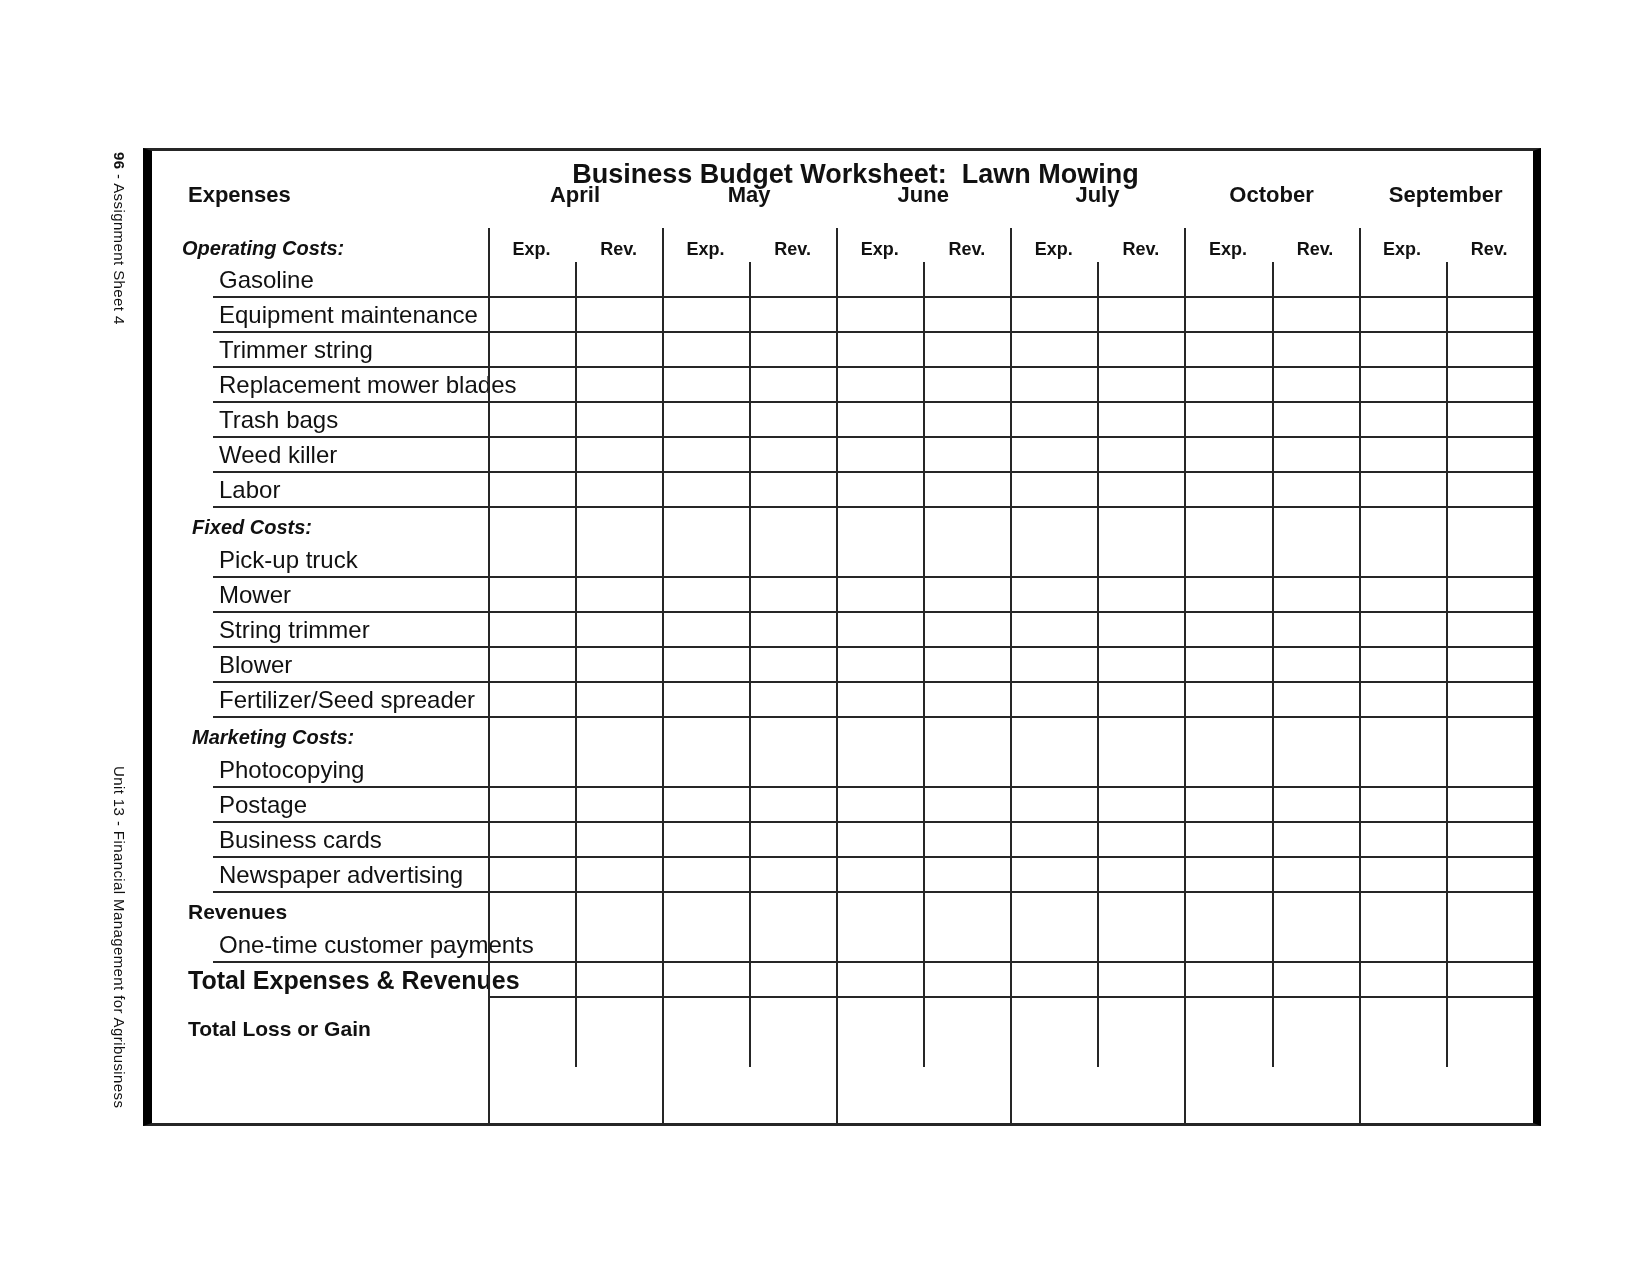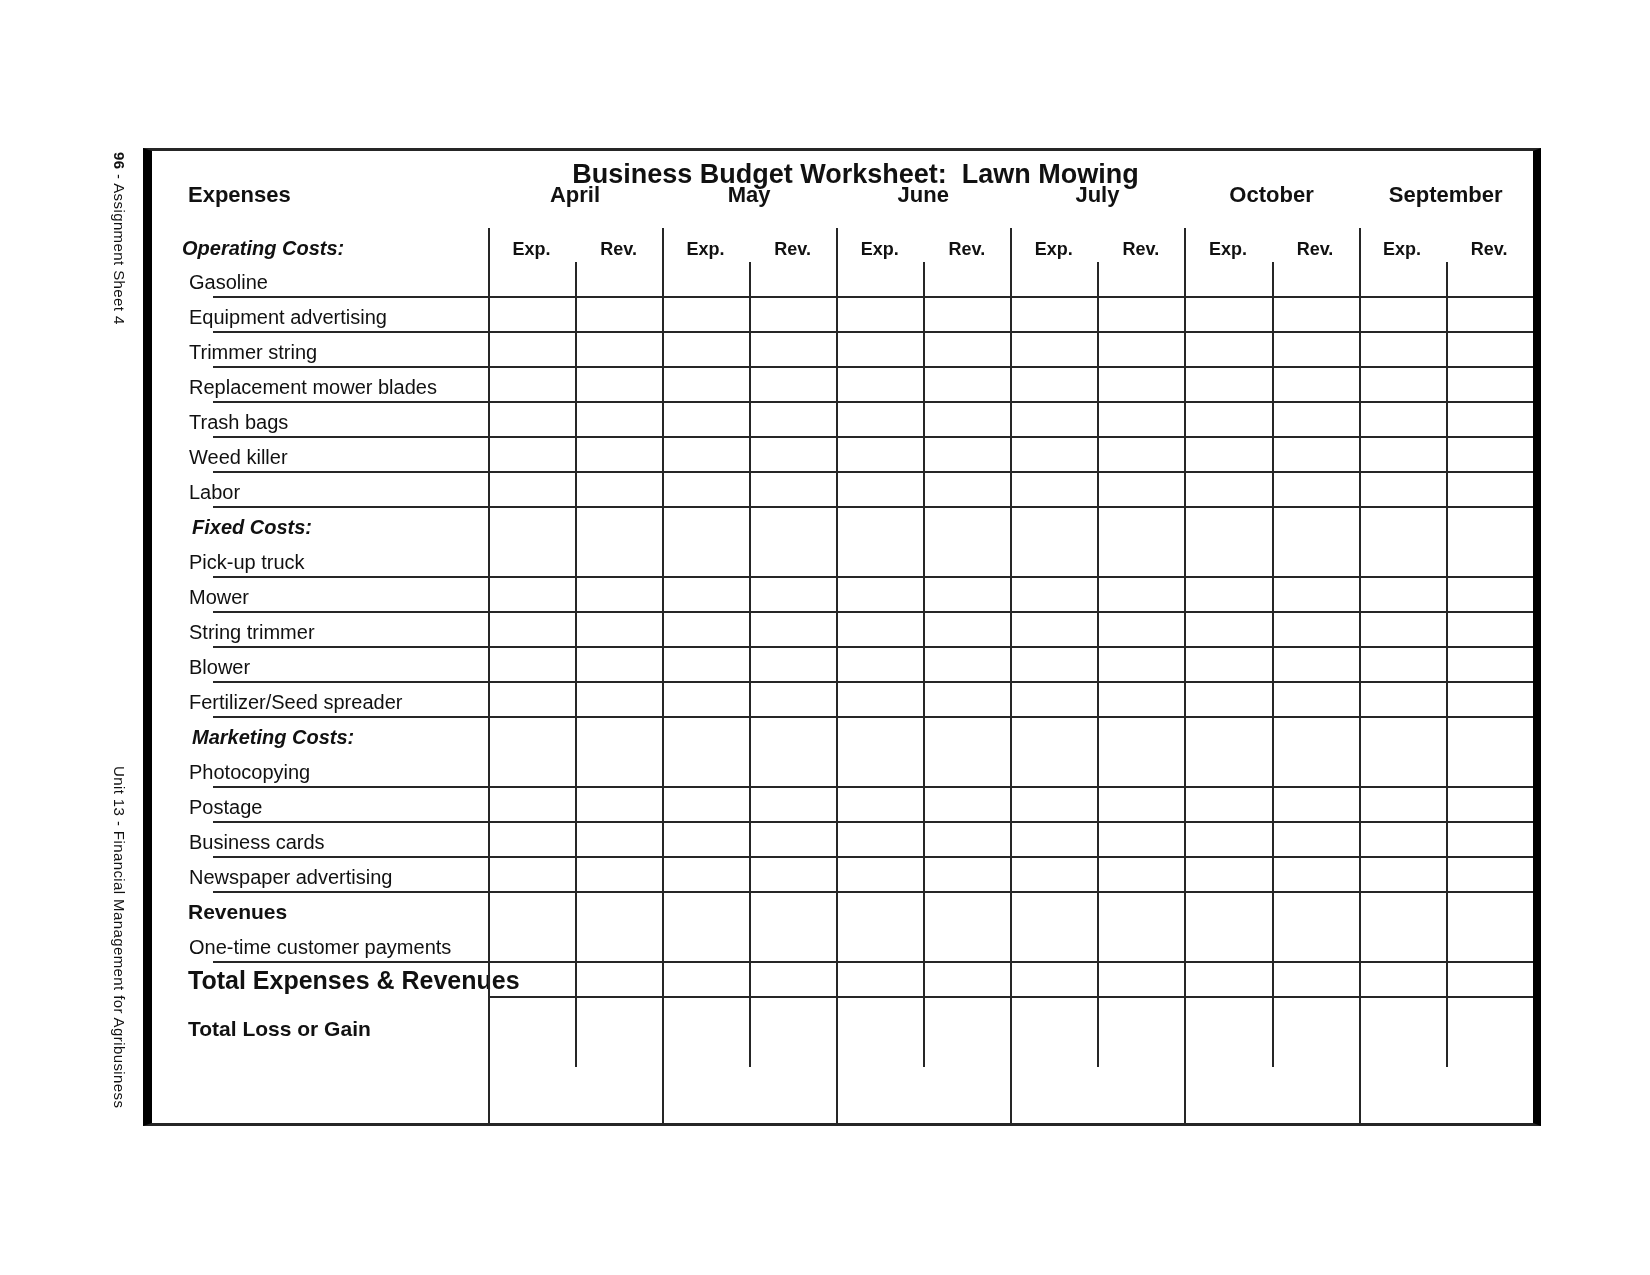--- a/index.html
+++ b/index.html
@@ -64,21 +64,21 @@
     position:absolute;left:30px;bottom:4px;
     font-size:20px;font-weight:bold;font-style:italic;line-height:1;white-space:nowrap;
   }
   .subh{
     position:absolute;bottom:4px;transform:translateX(-50%);
     font-size:18px;font-weight:bold;line-height:1;
   }
   .rows-area{position:absolute;left:0;top:111px;width:100%;}
   .wrow{position:relative;height:35px;display:flex;align-items:flex-end;}
   .wrow .lbl{padding-bottom:5px;line-height:1;white-space:nowrap;}
-  .wrow.item .lbl{margin-left:37px;font-size:20px;}
+  .wrow.item .lbl{margin-left:67px;font-size:24px;}
   .wrow.section .lbl{margin-left:40px;font-size:20px;font-weight:bold;font-style:italic;}
   .wrow.section-plain .lbl{margin-left:36px;font-size:21px;font-weight:bold;}
   .wrow.total .lbl{margin-left:36px;font-size:25px;font-weight:bold;padding-bottom:4px;}
   .wrow.total-last{height:56px;}
   .wrow.total-last .lbl{margin-left:36px;font-size:21px;font-weight:bold;padding-bottom:14px;}
   .uline{position:absolute;bottom:-1px;height:2px;background:var(--line);right:0;}
   .wrow.item .uline{left:61px;}
   .wrow.total .uline{left:336px;}
   .vline{position:absolute;width:2px;background:var(--line);}
   .vline.group{top:77px;height:895px;}
@@ -120,21 +120,21 @@
       <span class="subh" style="left: 1250.1px;">Exp.</span>
       <span class="subh" style="left: 1337.16px;">Rev.</span>
     </div>
   <div class="rows-area">
 
   <div class="wrow item">
         <span class="lbl">Gasoline</span>
         <div class="uline"></div>
       </div>
       <div class="wrow item">
-        <span class="lbl">Equipment advertising</span>
+        <span class="lbl">Equipment maintenance</span>
         <div class="uline"></div>
       </div>
       <div class="wrow item">
         <span class="lbl">Trimmer string</span>
         <div class="uline"></div>
       </div>
       <div class="wrow item">
         <span class="lbl">Replacement mower blades</span>
         <div class="uline"></div>
       </div>

